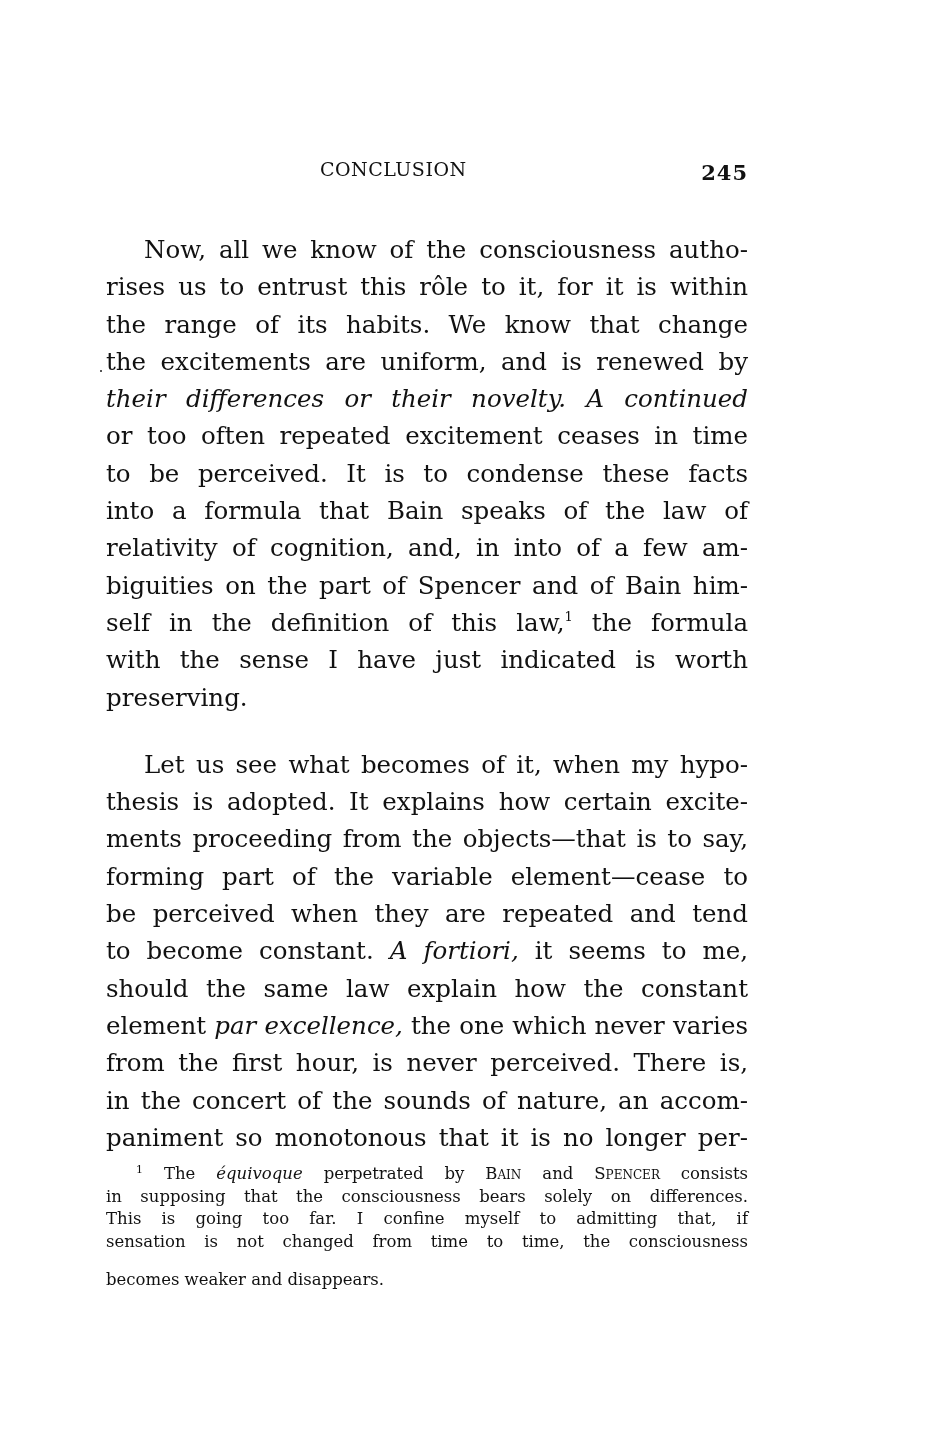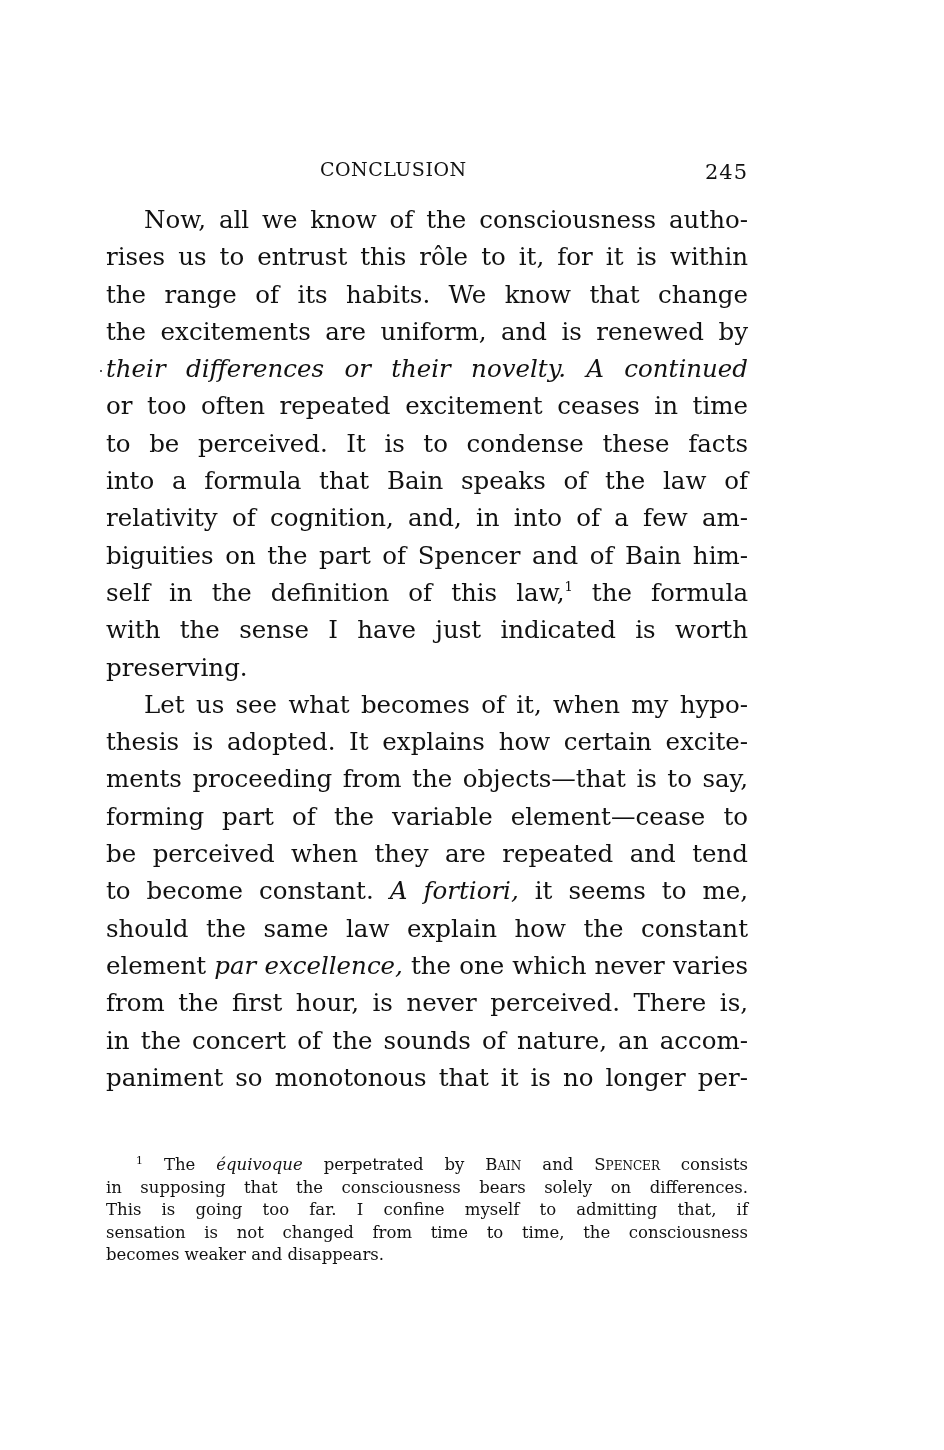--- a/index.html
+++ b/index.html
@@ -35,40 +35,42 @@
       position: absolute;
       left: 214px;
       top: 0;
     }
     .page-number {
       position: absolute;
       right: 0;
       top: 2px;
       font-size: 21px;
       letter-spacing: 1px;
+      font-weight: bold;
     }
     .body-text {
       position: absolute;
       top: 201px;
       left: 0;
       width: 642px;
     }
     .line {
       display: block;
       height: 37.3px;
       line-height: 37.3px;
       font-size: 24.5px;
       white-space: nowrap;
       text-align: justify;
       text-align-last: justify;
       overflow: visible;
     }
     .line.indent {
       padding-left: 38px;
       box-sizing: border-box;
+      margin-top: 30px;
     }
     .line.last {
       text-align-last: left;
     }
     .fn-ref {
       font-size: 13px;
       vertical-align: 10px;
       line-height: 0;
     }
     .footnote {
@@ -82,23 +84,25 @@
       height: 22.5px;
       line-height: 22.5px;
       font-size: 16.5px;
       white-space: nowrap;
       text-align: justify;
       text-align-last: justify;
     }
     .fn-line.indent {
       padding-left: 30px;
       box-sizing: border-box;
+      margin-top: 9px;
     }
     .fn-line.last {
       text-align-last: left;
+      margin-top: 16px;
     }
     .fn-marker {
       font-size: 11px;
       vertical-align: 6px;
       line-height: 0;
     }
     .smallcaps {
       font-variant: small-caps;
     }
     em { font-style: italic; }

